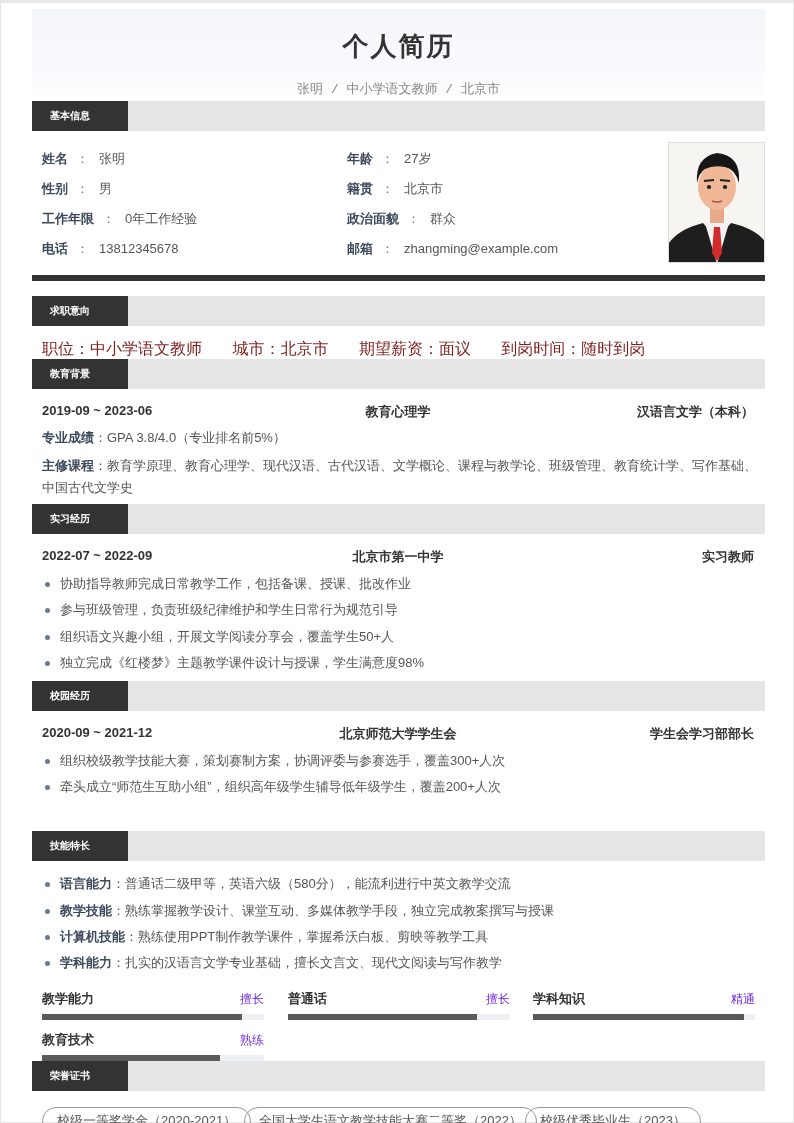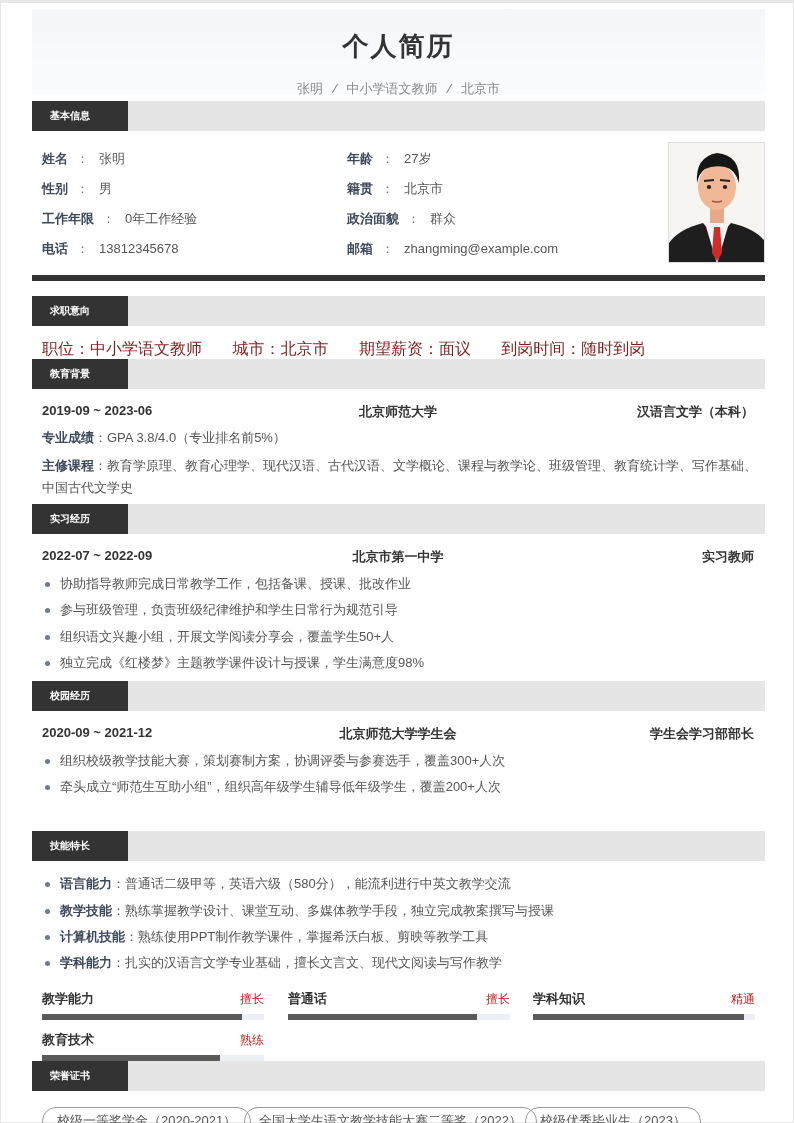--- a/index.html
+++ b/index.html
@@ -22,21 +22,21 @@
   .entry-head .c { position: absolute; left: 0; width: 712px; text-align: center; }
   .entry-head .r { position: absolute; right: 0; }
   .line { position: absolute; left: 41px; width: 715px; font-size: 13px; color: #555; line-height: 22px; }
   .line .b { font-weight: bold; color: #3d4a5c; }
   .bullet { position: absolute; left: 44px; font-size: 13px; color: #555; }
   .bullet::before { content: ""; position: absolute; left: 0; top: 7px; width: 5px; height: 5px; border-radius: 50%; background: #6b7a8c; }
   .bullet .t { margin-left: 15px; }
   .bullet .b { font-weight: bold; color: #3d4a5c; }
   .skill { position: absolute; width: 222px; }
   .skill .nm { font-weight: bold; color: #333; font-size: 13px; }
-  .skill .lv { position: absolute; right: 0; top: 1px; font-size: 12px; color: #b91c1c; }
+  .skill .lv { position: absolute; right: 0; top: 1px; font-size: 12px; color: #6d28d9; }
   .skill .track { position: absolute; left: 0; top: 24px; width: 222px; height: 6px; background: #eceff3; }
   .skill .fill { height: 6px; background: #5a5a5a; }
   .chip { position: absolute; top: 1104px; height: 28px; border: 1px solid #999; border-radius: 14px; padding: 0 14px; line-height: 26px; font-size: 13px; color: #555; white-space: nowrap; }
 </style>
 </head>
 <body>
 
 <div class="page">
 
   <div class="header">
@@ -101,21 +101,21 @@
     <span>城市：北京市</span>
     <span>期望薪资：面议</span>
     <span>到岗时间：随时到岗</span>
   </div>
 
   <div class="sec-title" style="top:356px">
     <span>教育背景</span>
   </div>
   <div class="entry-head" style="top:400px">
     <span>2019-09 ~ 2023-06</span>
-    <span class="c">北京师范大学</span>
+    <span class="c">教育心理学</span>
     <span class="r">汉语言文学（本科）</span>
   </div>
   <div class="line" style="top:424px">
     <span class="b">专业成绩</span><span>：GPA 3.8/4.0（专业排名前5%）</span>
   </div>
   <div class="line" style="top:452px">
     <span class="b">主修课程</span><span>：教育学原理、教育心理学、现代汉语、古代汉语、文学概论、课程与教学论、班级管理、教育统计学、写作基础、中国古代文学史</span>
   </div>
 
   <div class="sec-title" style="top:501px">

